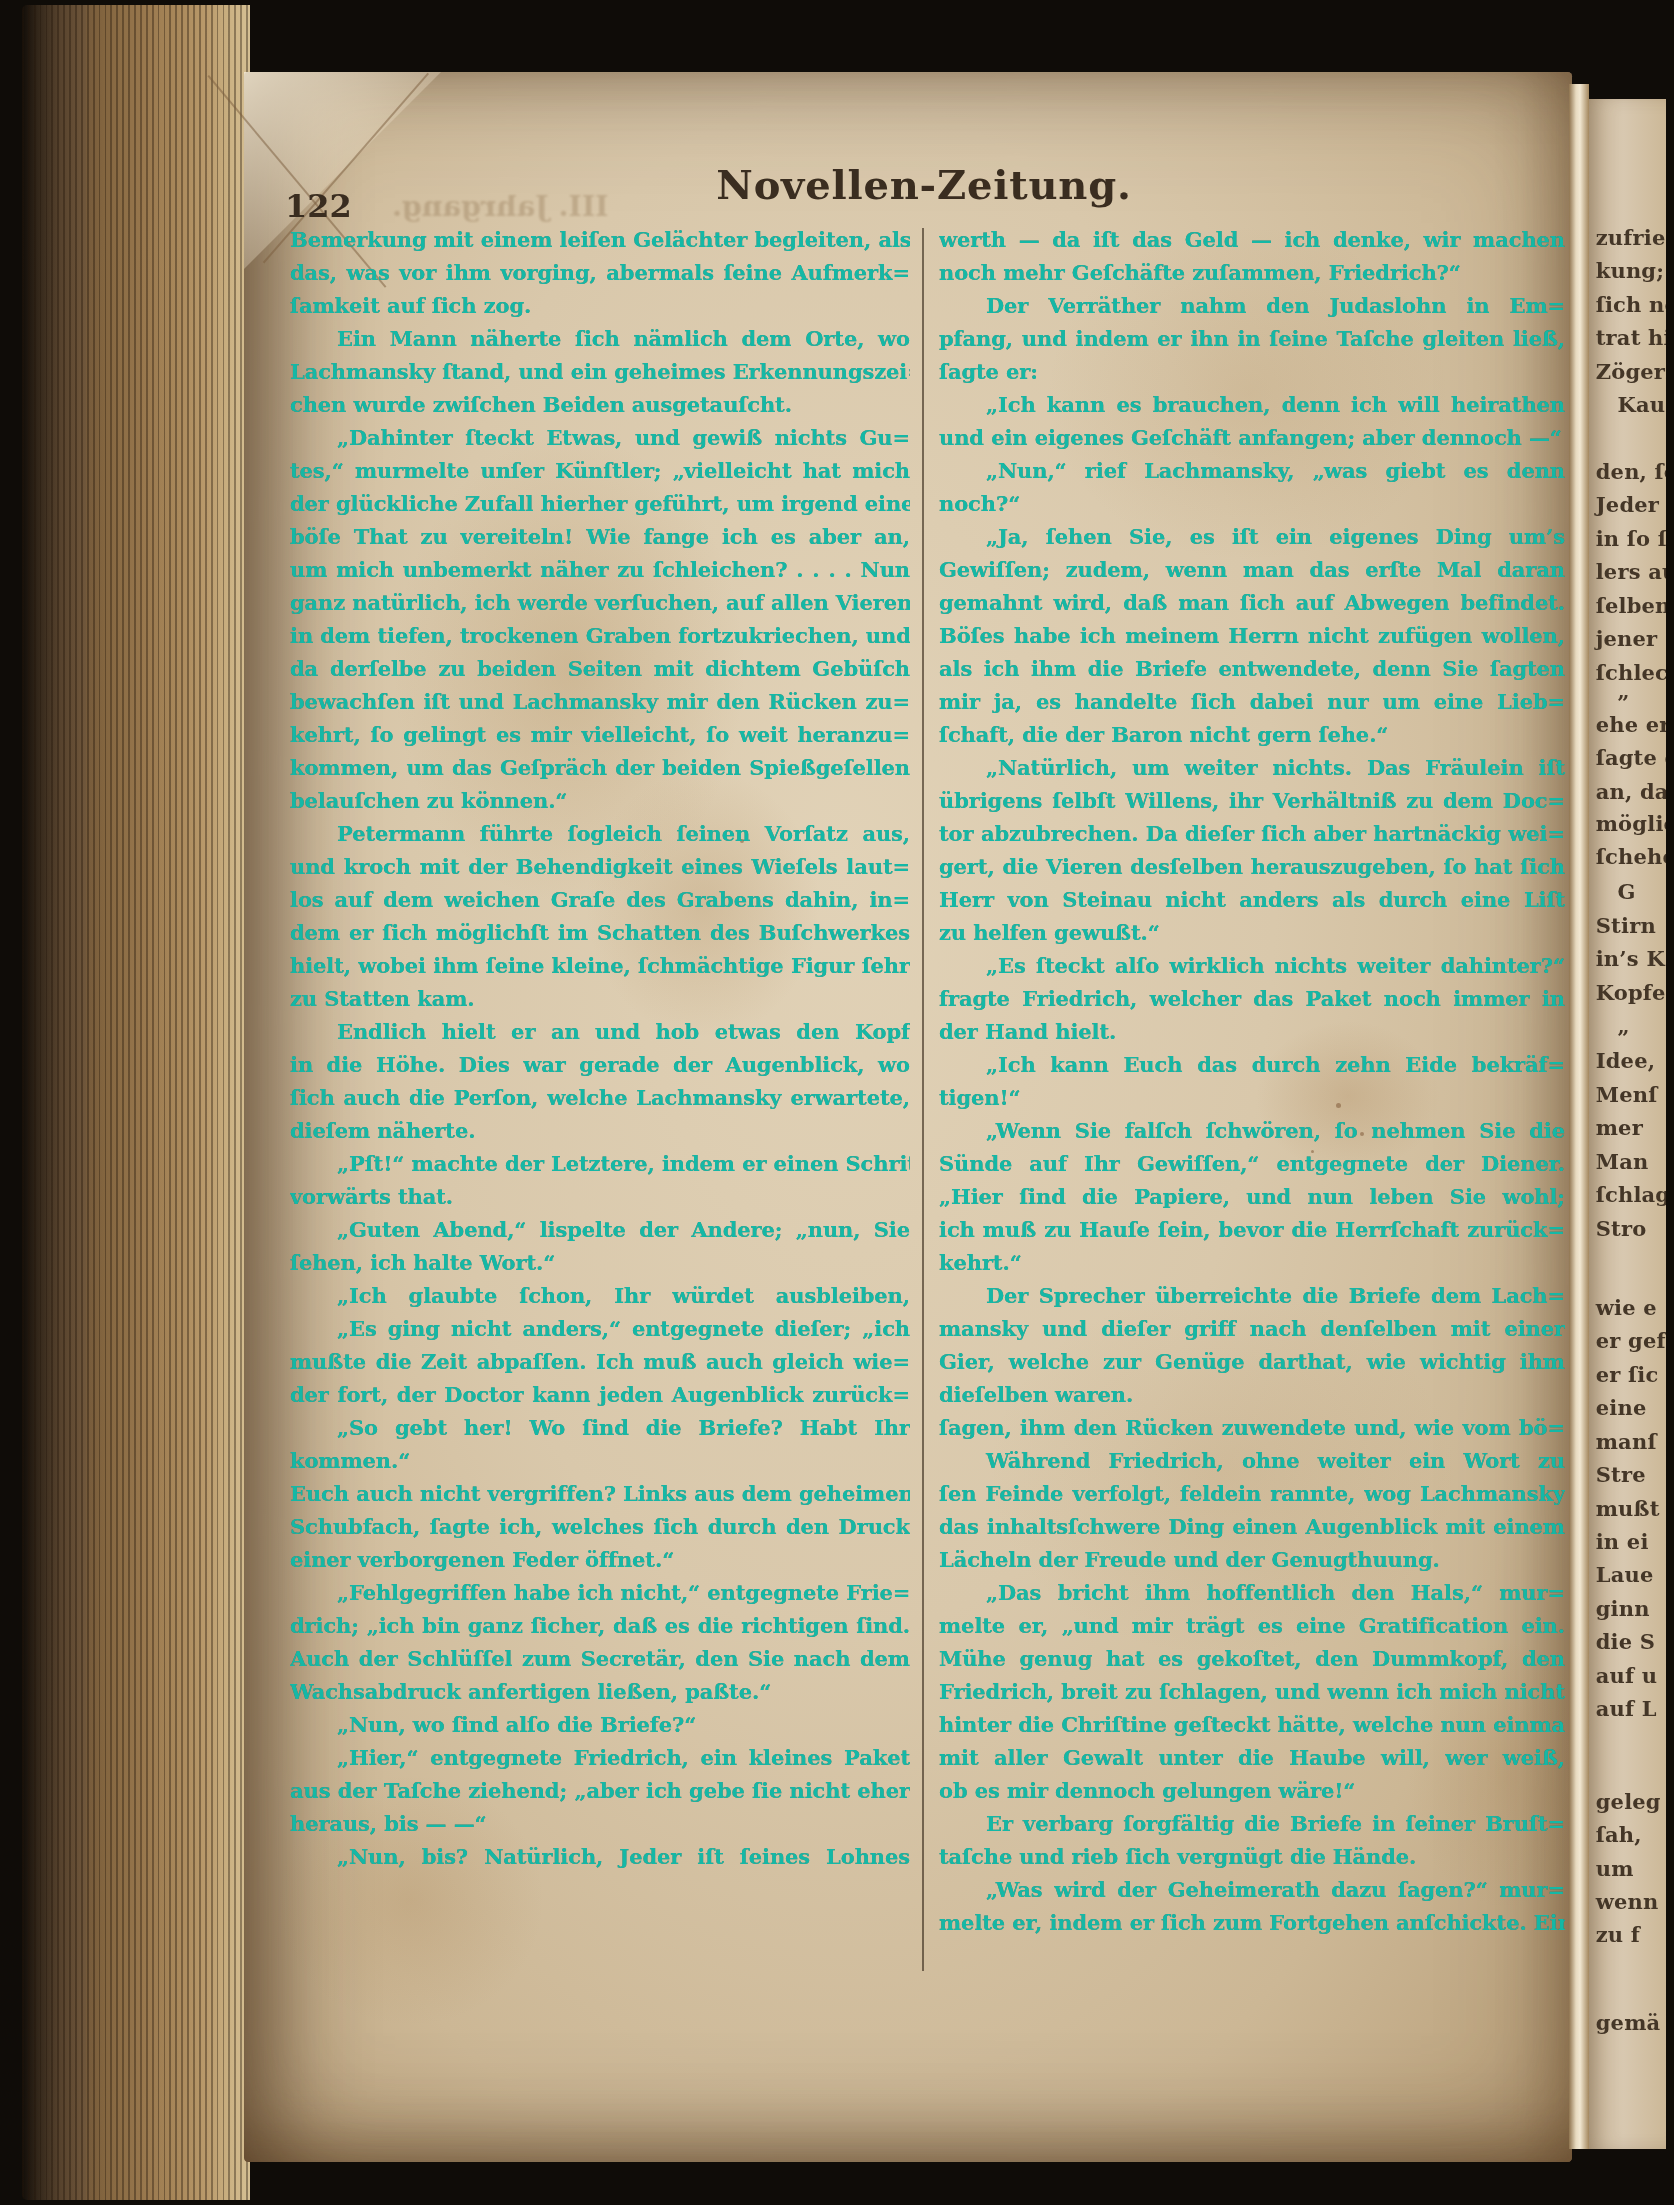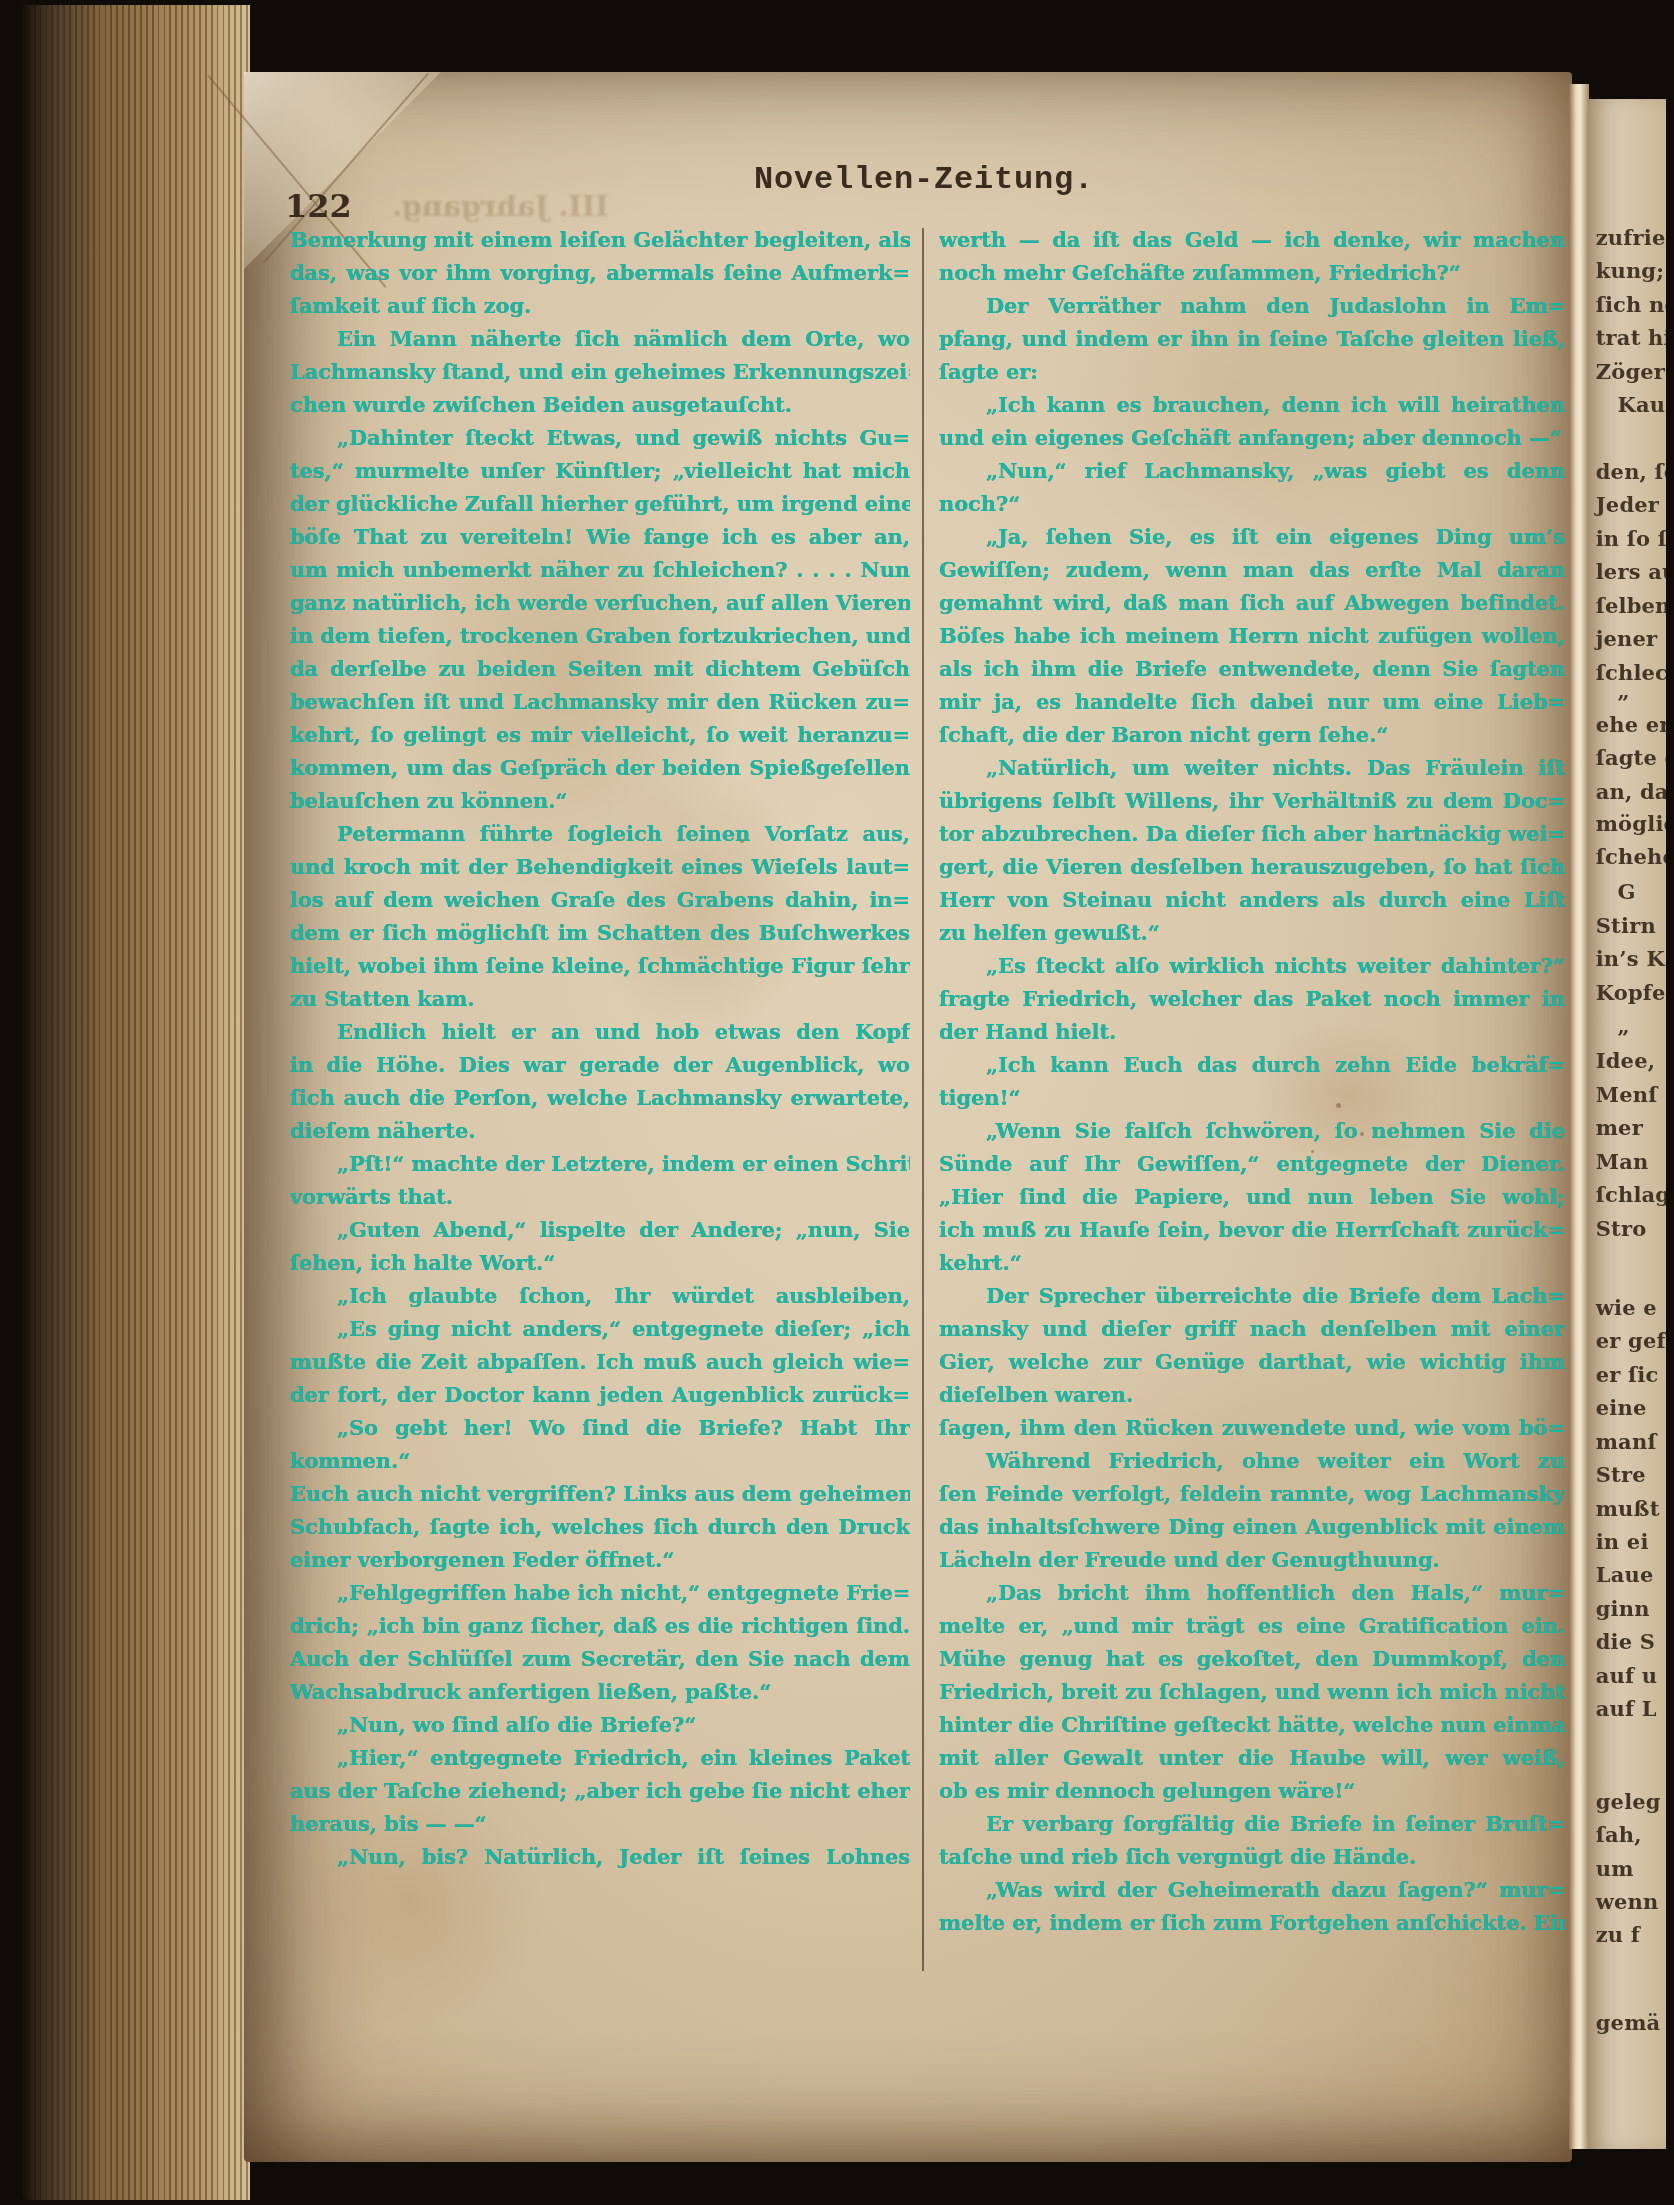--- a/index.html
+++ b/index.html
@@ -25,21 +25,21 @@
     background:linear-gradient(90deg,#8f744f,#e7dabf 35%,#f2e8d2 55%,#a3875e 100%);}
   .next-page{position:absolute;left:1589px;top:99px;width:77px;height:2050px;overflow:hidden;
     background:linear-gradient(90deg,#cfbda1,#d8c8b0 45%,#ccb897 100%);
     box-shadow:inset 15px 0 22px -10px rgba(80,55,28,.45);}
   .frag{position:absolute;left:6.7px;width:167px;font-size:21px;font-weight:700;color:#443627;
         white-space:nowrap;letter-spacing:0.2px;}
   .frag.find{left:28.5px;}
   
   .pageno{position:absolute;left:285px;top:159px;font-size:32px;font-weight:700;color:#3a2d20;margin-top:28px;}
   .title{position:absolute;left:924px;top:161px;transform:translateX(-50%);
-         font-size:32px;font-weight:700;color:#3a2d20;letter-spacing:0.8px;white-space:nowrap;font-family:Liberation Mono, monospace;}
+         font-size:40px;font-weight:700;color:#3a2d20;letter-spacing:0.8px;white-space:nowrap;}
   .ghost{position:absolute;left:392px;top:189px;font-size:28.5px;font-weight:700;color:#8a6d4a;
          opacity:.32;filter:blur(1px);transform:scaleX(-1);white-space:nowrap;}
   
   .col{position:absolute;top:223px;color:#14b8a6;}
   #col-left{left:290px;width:620px;}
   #col-right{left:939px;width:626px;}
   .ln{height:33px;line-height:33px;font-size:21px;font-weight:700;letter-spacing:-0.1px;
       text-align:justify;text-align-last:justify;white-space:nowrap;overflow:hidden;
       text-shadow:0 0 0.5px rgba(60,45,25,.55);}
   .ln.end{text-align-last:left;}

